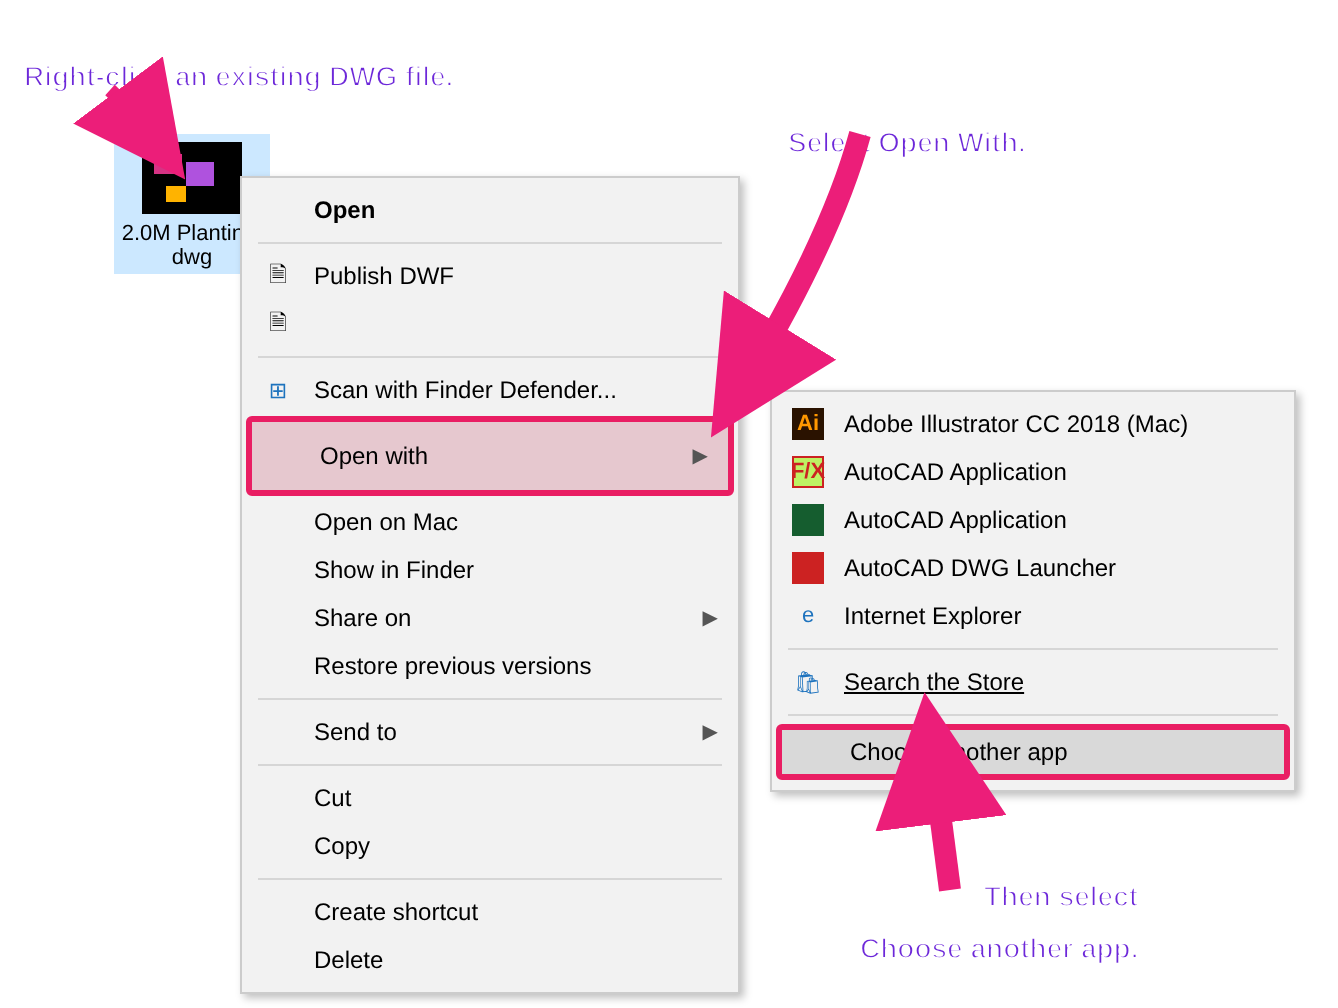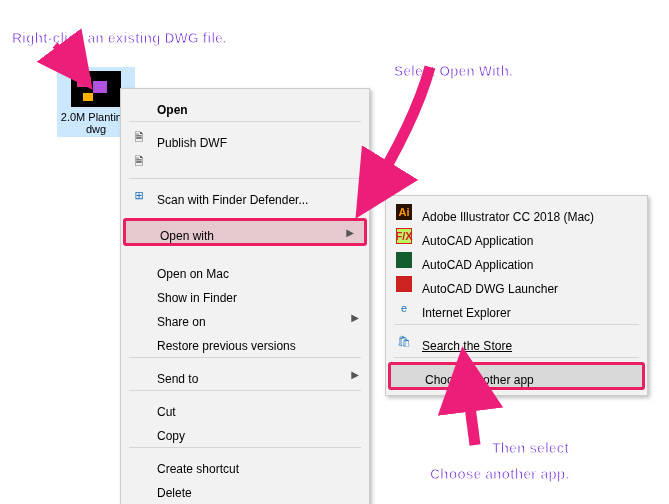--- a/index.html
+++ b/index.html
@@ -10,30 +10,30 @@
     .file-thumb { width:50px; height:36px; margin:2px auto 4px; background:#000; position:relative; overflow:hidden; }
     .file-thumb::before { content:""; position:absolute; left:6px; top:6px; width:14px; height:10px; background:#d63384; }
     .file-thumb::after  { content:""; position:absolute; left:22px; top:10px; width:14px; height:12px; background:#af52de; box-shadow: -12px 10px 0 -2px #ffb300; }
     .file-label { color:#000; line-height:1.1; font-size:11px; word-break:break-all; }
 
     
     .menu { position:absolute; background:#f2f2f2; border:1px solid #ccc; box-shadow:2px 2px 4px rgba(0,0,0,.25); padding:4px 0; }
     .menu1 { left:120px; top:88px;  width:250px; }
     .menu2 { left:385px; top:195px; width:263px; }
 
-    .mi { display:flex; align-items:flex-end; height:24px; padding:0 18px 0 36px; position:relative; color:#000; cursor:default; }
+    .mi { display:flex; align-items:center; height:24px; padding:0 18px 0 36px; position:relative; color:#000; cursor:default; }
     .sep { height:1px; background:#d6d6d6; margin:4px 8px; }
 
     .mi .ico { position:absolute; left:10px; top:50%; transform:translateY(-50%); width:16px; height:16px; display:flex; align-items:center; justify-content:center; font-size:11px; }
     .mi .arrow { position:absolute; right:10px; top:50%; transform:translateY(-50%); font-size:10px; color:#555; }
 
     .mi.bold span[data-bind] { font-weight:600; }
 
     
-    .hl-openwith { background:#e6c8cf; border:3px solid #e91e63; border-radius:3px; margin:11px 2px; height:28px; padding-left:34px; }
+    .hl-openwith { background:#e6c8cf; border:3px solid #e91e63; border-radius:3px; margin:1px 2px; height:40px; padding-left:34px; }
     .hl-choose   { background:#d9d9d9; border:3px solid #e91e63; border-radius:3px; margin:1px 2px; height:28px; padding-left:34px; }
 
     
     .ic-ai { background:#2a1200; color:#ff9800; font-weight:bold; font-size:7px; display:flex; align-items:center; justify-content:center; }
     .ic-fx { background:#bef264; color:#cc2222; font-weight:bold; font-size:8px; display:flex; align-items:center; justify-content:center; border:1px solid #cc2222; }
     .ic-acad { background:#155d2f; }
     .ic-launch { background:#cc2222; }
     .ic-ie { color:#1e73be; font-size:14px; display:flex; align-items:center; justify-content:center; }
     .ic-store { color:#1e73be; font-size:11px; display:flex; align-items:center; justify-content:center; }
 

